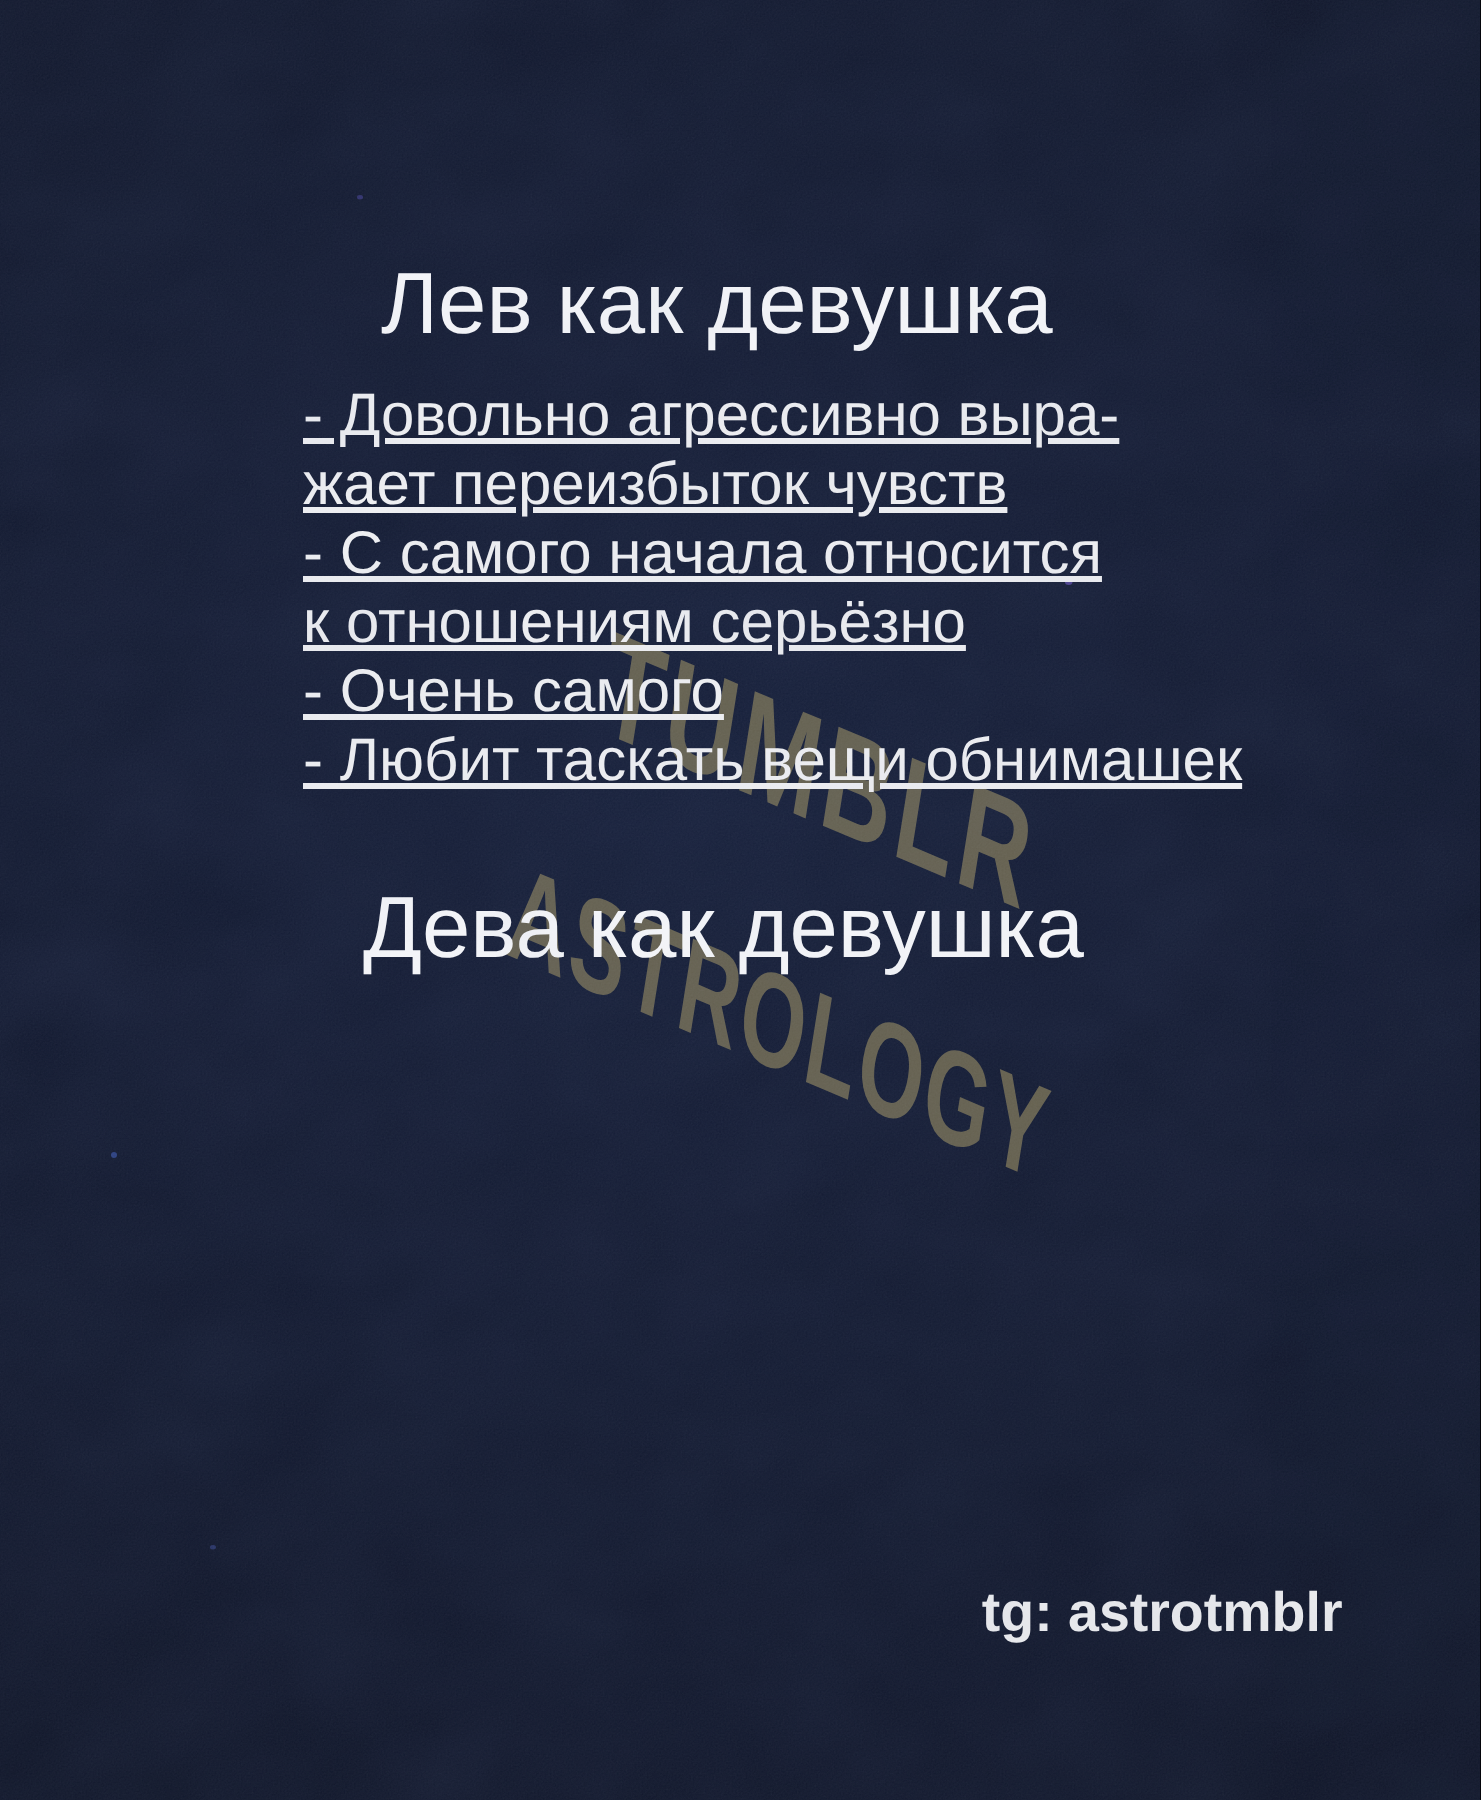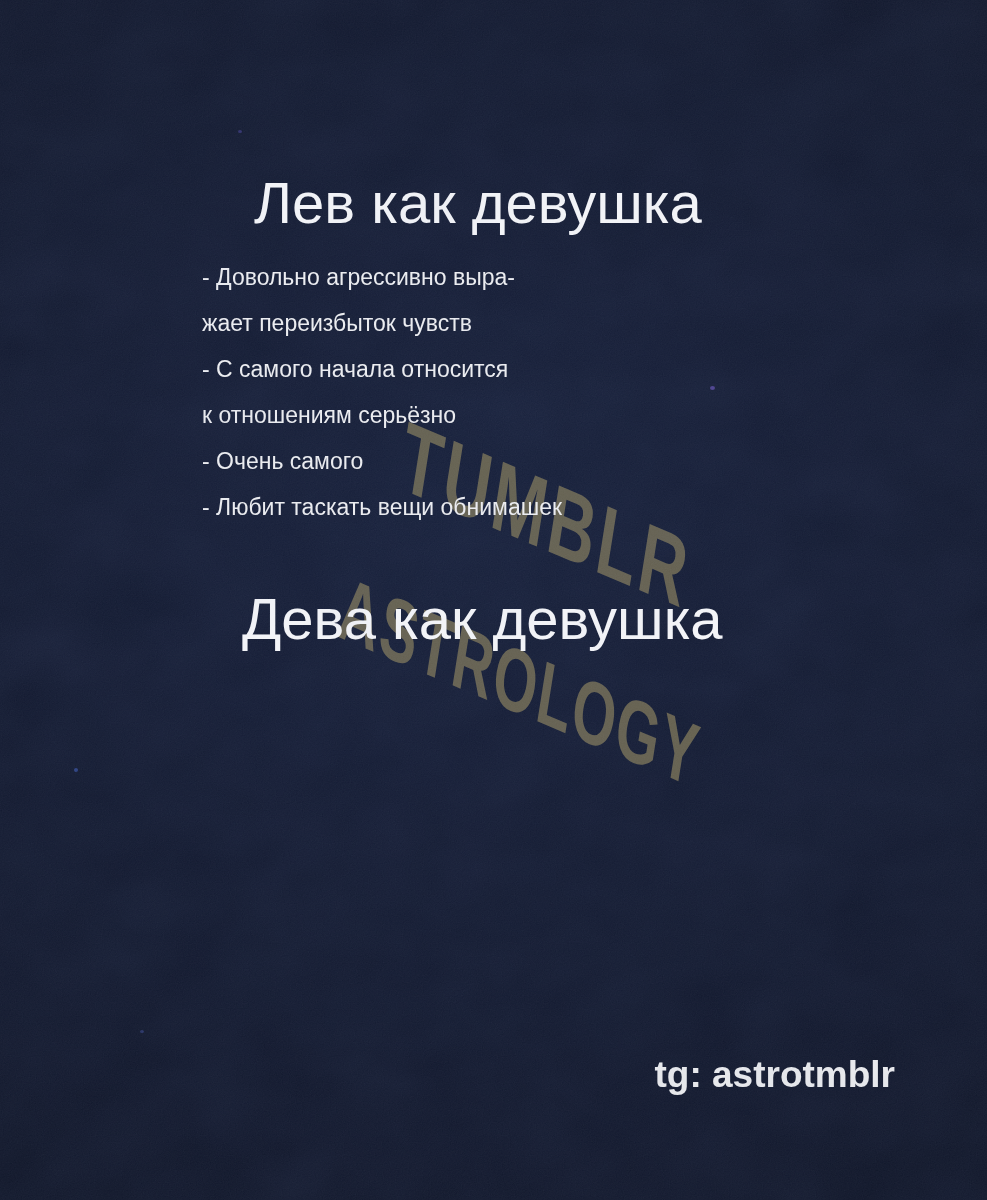--- a/index.html
+++ b/index.html
@@ -80,24 +80,25 @@
     font-weight: normal;
     color: #ffffff;
     white-space: nowrap;
   }
   .title-1 { margin-left: 52px; }
   .title-2 { margin-left: 40px; margin-top: 54px; }
   .lines { margin-top: 16px; }
   .lines-2 { margin-top: 2px; }
   .line {
     margin: 0;
-    font-size: 23px;
+    font-size: 40px;
     line-height: 46px;
     font-weight: normal;
     white-space: nowrap;
+    text-decoration: underline;
   }
 
   .signature {
     position: absolute;
     top: 1052px;
     right: 92px;
     z-index: 3;
     color: #f2f2f2;
     font-size: 37px;
     line-height: 46px;

